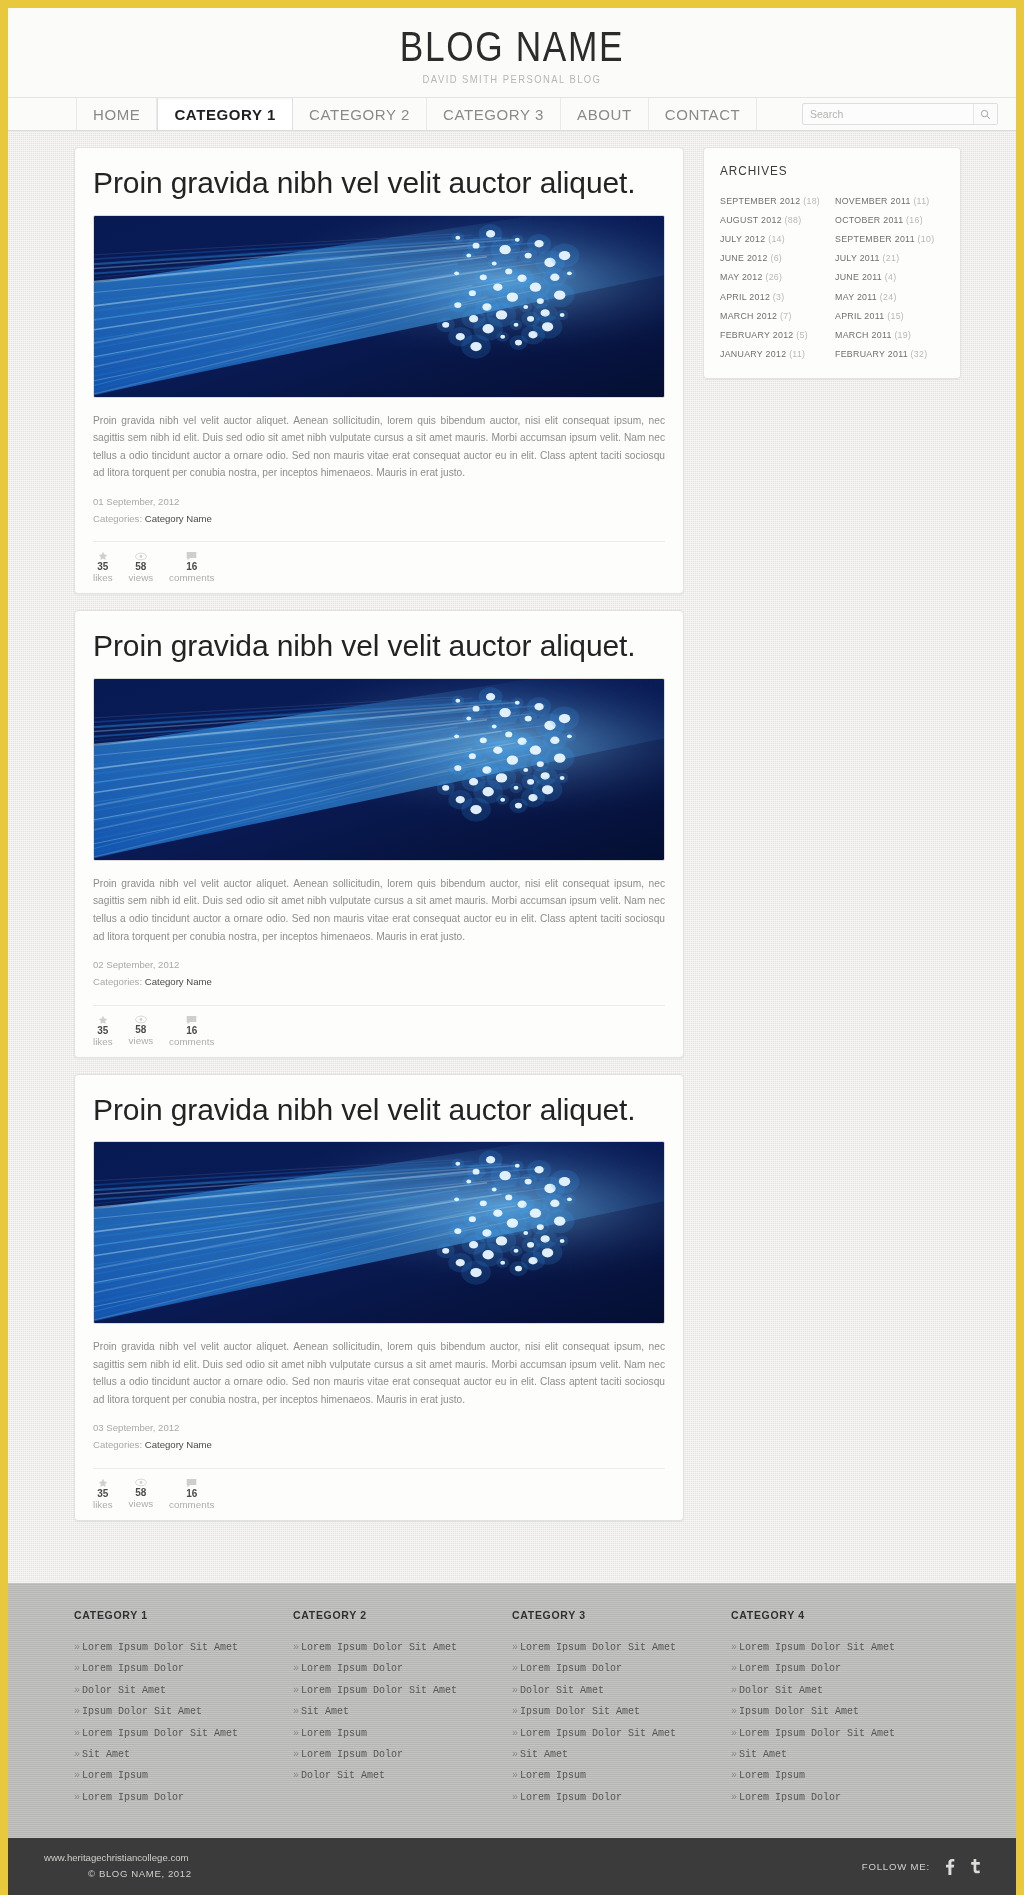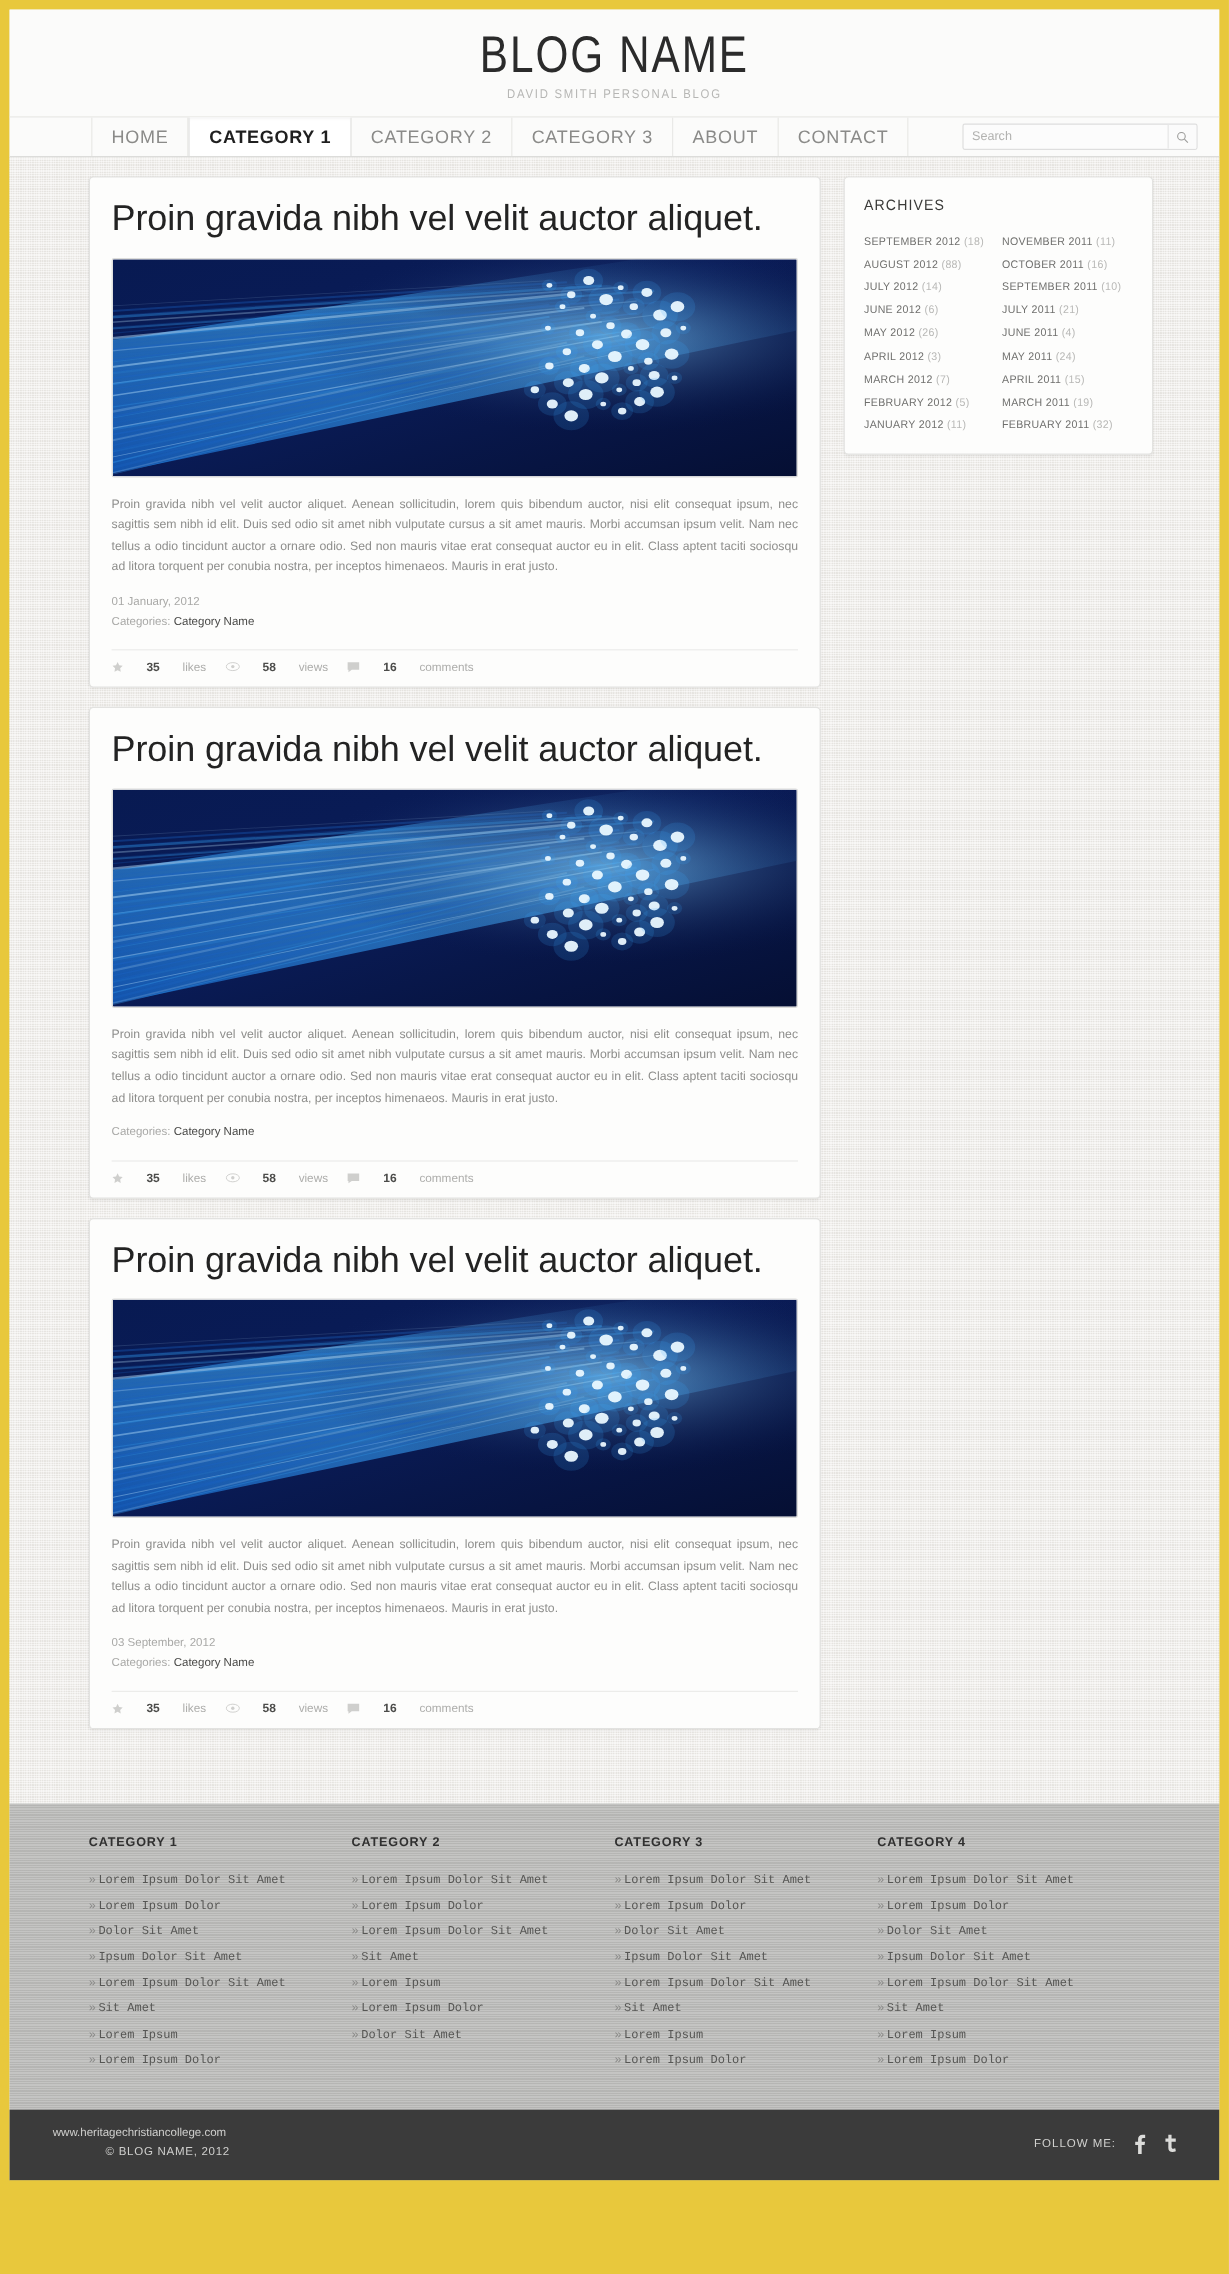--- a/index.html
+++ b/index.html
@@ -170,21 +170,21 @@
   .post-stats {
     margin-top: 14px;
     border-top: 1px solid #ececea;
     padding: 9px 0 10px 0;
     display: flex;
     gap: 16px;
     font-size: 9.8px;
     color: #adadab;
     align-items: center;
   }
-  .stat { display: flex; align-items: flex-start; gap: 19px; cursor: pointer; }
+  .stat { display: flex; align-items: center; gap: 0; cursor: pointer; flex-direction: column; }
   .stat b { color: #4c4c4a; font-size: 10px; }
   .stat svg { display: block; }
 
   
   .ad-box {
     background: #fbfbfa;
     border: 1px solid #e3e3e1;
     border-radius: 3px;
     height: 188px;
     display: flex;
@@ -454,21 +454,21 @@
                 <circle cx="290" cy="110" r="7.54" fill="#3aa7ff" opacity="0.16"></circle>
                 <circle cx="290" cy="110" r="2.9" fill="#eaf8ff" opacity="0.95"></circle>
                 <circle cx="302" cy="122" r="9.879999999999999" fill="#3aa7ff" opacity="0.16"></circle>
                 <circle cx="302" cy="122" r="3.8" fill="#eaf8ff" opacity="0.95"></circle>
                 <circle cx="315" cy="132" r="12.22" fill="#3aa7ff" opacity="0.16"></circle>
                 <circle cx="315" cy="132" r="4.7" fill="#eaf8ff" opacity="0.95"></circle>
   </svg>
             </div>
     <p class="post-body">Proin gravida nibh vel velit auctor aliquet. Aenean sollicitudin, lorem quis bibendum auctor, nisi elit consequat ipsum, nec sagittis sem nibh id elit. Duis sed odio sit amet nibh vulputate cursus a sit amet mauris. Morbi accumsan ipsum velit. Nam nec tellus a odio tincidunt auctor a ornare odio. Sed non  mauris vitae erat consequat auctor eu in elit. Class aptent taciti sociosqu ad litora torquent per conubia nostra, per inceptos himenaeos. Mauris in erat justo.</p>
     <div class="post-meta">
-      <div>01 January, 2012</div>
+      <div>01 September, 2012</div>
       <div>
         <span>Categories:</span>
         <span class="cat-link">Category Name</span>
       </div>
     </div>
     <div class="post-stats">
       <span class="stat">
         <svg width="10" height="10" viewBox="0 0 16 16">
                   <path d="M8 1.2l2.1 4.3 4.7.7-3.4 3.3.8 4.7L8 11.9l-4.2 2.3.8-4.7L1.2 6.2l4.7-.7z" fill="#cfcfcd"></path>
                 </svg>
@@ -638,20 +638,21 @@
                 <circle cx="290" cy="110" r="7.54" fill="#3aa7ff" opacity="0.16"></circle>
                 <circle cx="290" cy="110" r="2.9" fill="#eaf8ff" opacity="0.95"></circle>
                 <circle cx="302" cy="122" r="9.879999999999999" fill="#3aa7ff" opacity="0.16"></circle>
                 <circle cx="302" cy="122" r="3.8" fill="#eaf8ff" opacity="0.95"></circle>
                 <circle cx="315" cy="132" r="12.22" fill="#3aa7ff" opacity="0.16"></circle>
                 <circle cx="315" cy="132" r="4.7" fill="#eaf8ff" opacity="0.95"></circle>
   </svg>
             </div>
     <p class="post-body">Proin gravida nibh vel velit auctor aliquet. Aenean sollicitudin, lorem quis bibendum auctor, nisi elit consequat ipsum, nec sagittis sem nibh id elit. Duis sed odio sit amet nibh vulputate cursus a sit amet mauris. Morbi accumsan ipsum velit. Nam nec tellus a odio tincidunt auctor a ornare odio. Sed non  mauris vitae erat consequat auctor eu in elit. Class aptent taciti sociosqu ad litora torquent per conubia nostra, per inceptos himenaeos. Mauris in erat justo.</p>
     <div class="post-meta">
+      <div>02 September, 2012</div>
       <div>
         <span>Categories:</span>
         <span class="cat-link">Category Name</span>
       </div>
     </div>
     <div class="post-stats">
       <span class="stat">
         <svg width="10" height="10" viewBox="0 0 16 16">
                   <path d="M8 1.2l2.1 4.3 4.7.7-3.4 3.3.8 4.7L8 11.9l-4.2 2.3.8-4.7L1.2 6.2l4.7-.7z" fill="#cfcfcd"></path>
                 </svg>

